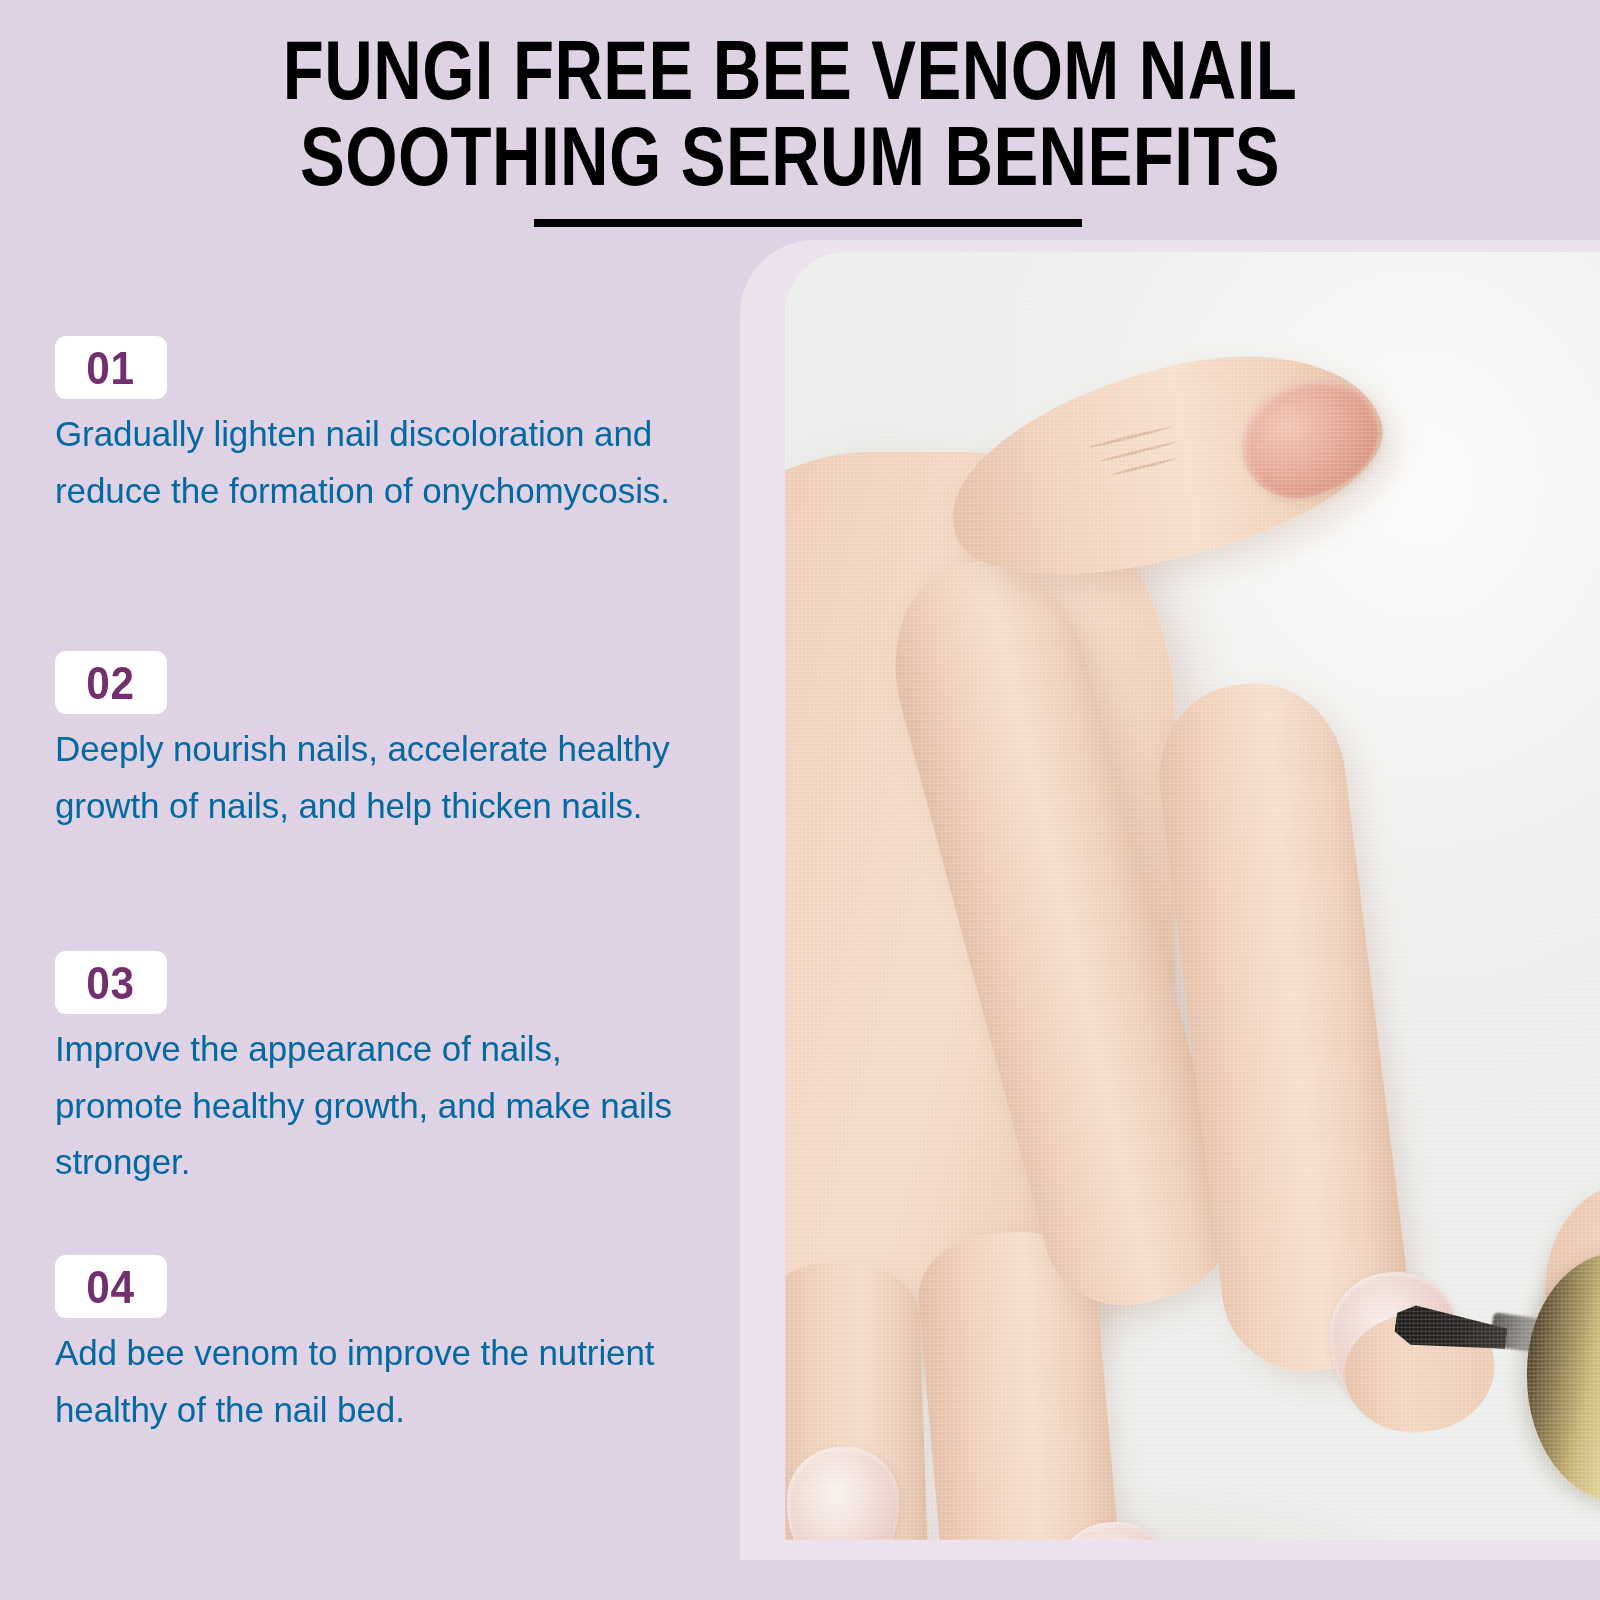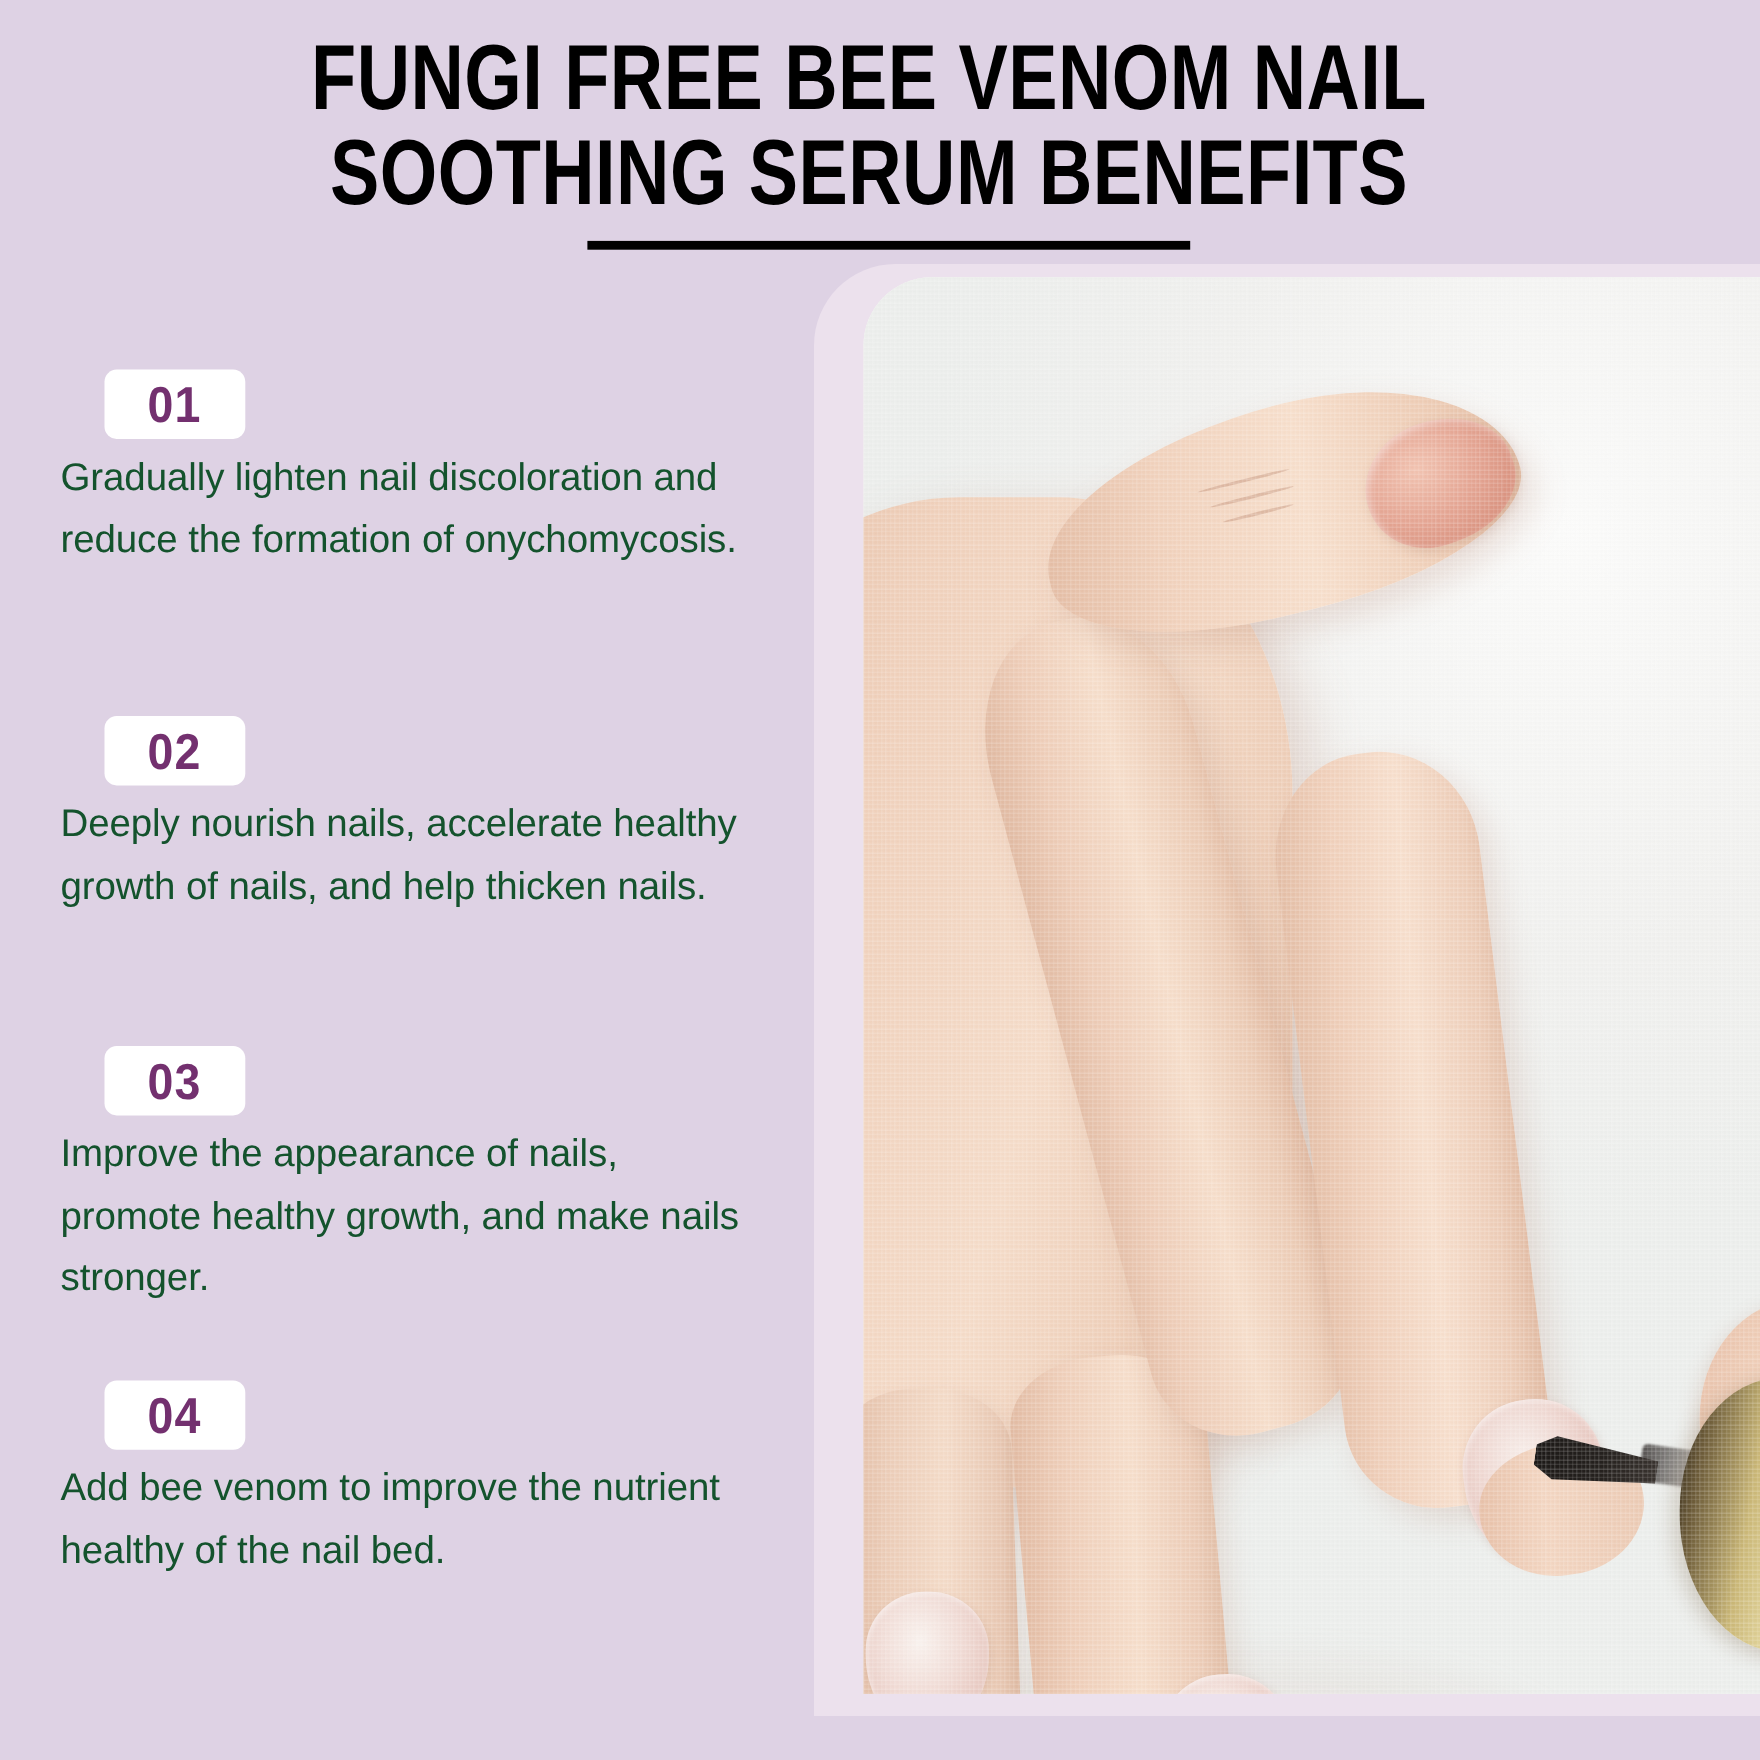--- a/index.html
+++ b/index.html
@@ -65,46 +65,45 @@
   }
   .benefit-item[data-idx="0"] { top: 0px; }
   .benefit-item[data-idx="1"] { top: 315px; }
   .benefit-item[data-idx="2"] { top: 615px; }
   .benefit-item[data-idx="3"] { top: 919px; }
 
   .benefit-badge {
     position: absolute;
     left: 55px;
     top: 0px;
-    width: 128px;
+    width: 112px;
     height: 63px;
     background: #ffffff;
     border-radius: 11px;
     box-sizing: border-box;
     display: flex;
     align-items: center;
     justify-content: center;
-    margin-left: 40px;
   }
   .benefit-badge-num {
     color: #73306f;
     font-family: "Liberation Sans Narrow", "Liberation Sans", sans-serif;
     font-weight: 700;
     font-size: 46px;
     line-height: 1;
     letter-spacing: 1px;
     transform: scaleX(0.92);
   }
 
   .benefit-text {
     position: absolute;
     left: 55px;
     top: 70px;
     width: 640px;
-    color: #14532d;
+    color: #0369a1;
     font-family: "Liberation Sans", sans-serif;
     font-weight: 400;
     font-size: 35px;
     line-height: 1.62;
     letter-spacing: -0.1px;
   }
 
   
   #photo-frame {
     position: absolute;

